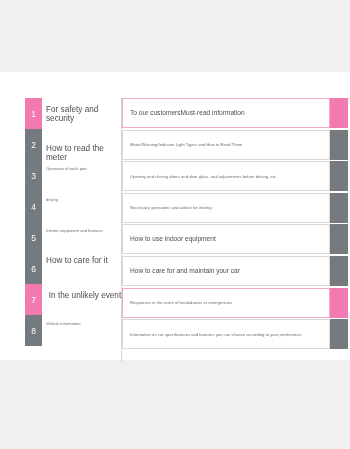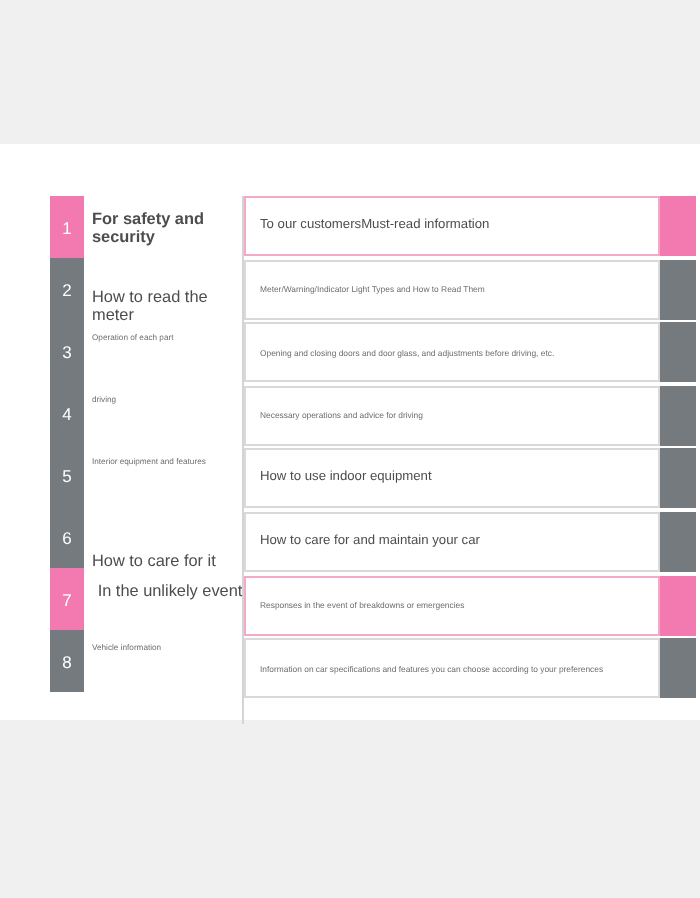--- a/index.html
+++ b/index.html
@@ -83,21 +83,21 @@
       <div class="numcell pink" style="top: 0px;">1</div>
       <div class="numcell" style="top: 31px;">2</div>
       <div class="numcell" style="top: 62px;">3</div>
       <div class="numcell" style="top: 93px;">4</div>
       <div class="numcell" style="top: 124px;">5</div>
       <div class="numcell" style="top: 155px;">6</div>
       <div class="numcell pink" style="top: 186px;">7</div>
       <div class="numcell" style="top: 217px;">8</div>
     </div>
   <div id="rows-host">
-      <div class="lbl big" style="top: 33px; font-weight: bold;">For safety and security</div>
+      <div class="lbl big" style="top: 33px;">For safety and security</div>
       <div class="rbox hi" style="top: 26px;">
         <div class="rtext big">To our customersMust-read information</div>
       </div>
       <div class="tab pink" style="top: 26px;"></div>
       <div class="lbl big" style="top: 72px;">How to read the meter</div>
       <div class="rbox" style="top: 57.6px;">
         <div class="rtext small">Meter/Warning/Indicator Light Types and How to Read Them</div>
       </div>
       <div class="tab" style="top: 57.6px;"></div>
       <div class="lbl small" style="top: 95px;">Operation of each part</div>
@@ -108,21 +108,21 @@
       <div class="lbl small" style="top: 126px;">driving</div>
       <div class="rbox" style="top: 120.8px;">
         <div class="rtext small">Necessary operations and advice for driving</div>
       </div>
       <div class="tab" style="top: 120.8px;"></div>
       <div class="lbl small" style="top: 157px;">Interior equipment and features</div>
       <div class="rbox" style="top: 152.4px;">
         <div class="rtext big">How to use indoor equipment</div>
       </div>
       <div class="tab" style="top: 152.4px;"></div>
-      <div class="lbl big" style="top: 204px;">How to care for it</div>
+      <div class="lbl big" style="top: 184px;">How to care for it</div>
       <div class="rbox" style="top: 184px;">
         <div class="rtext big">How to care for and maintain your car</div>
       </div>
       <div class="tab" style="top: 184px;"></div>
       <div class="lbl big" style="top: 219px; text-align: center;">In the unlikely event</div>
       <div class="rbox hi" style="top: 215.6px;">
         <div class="rtext small">Responses in the event of breakdowns or emergencies</div>
       </div>
       <div class="tab pink" style="top: 215.6px;"></div>
       <div class="lbl small" style="top: 250px;">Vehicle information</div>

